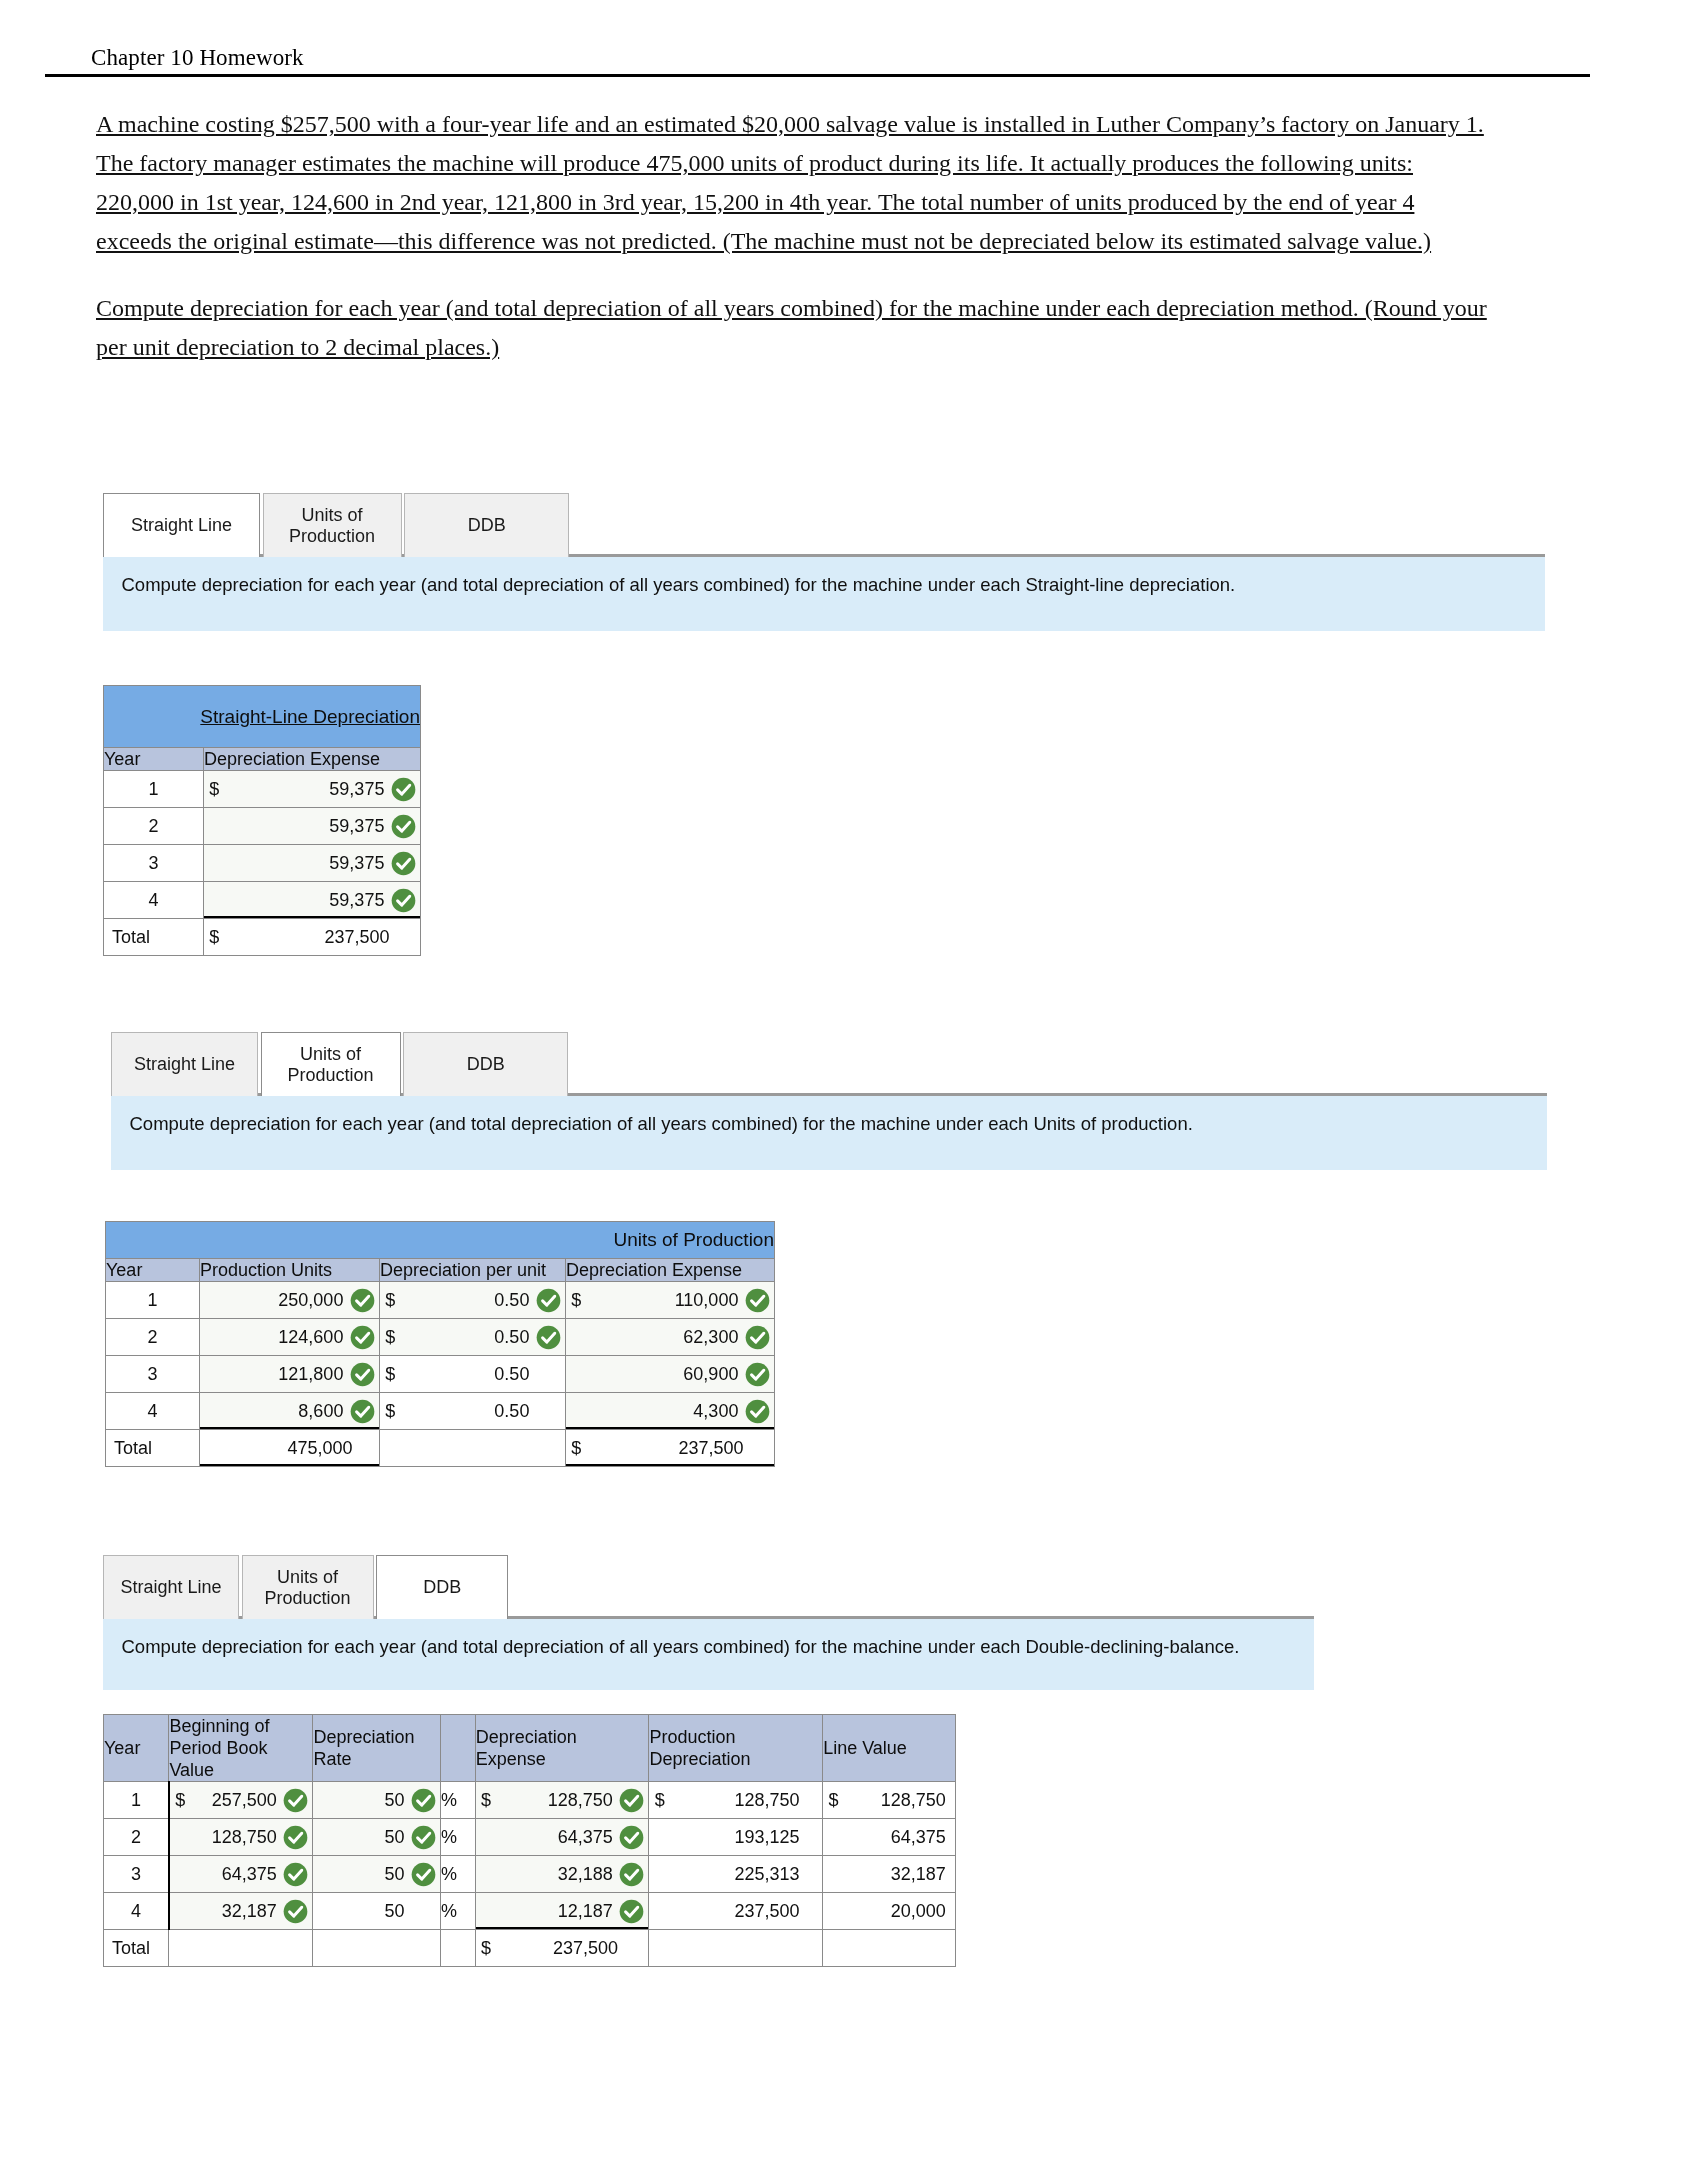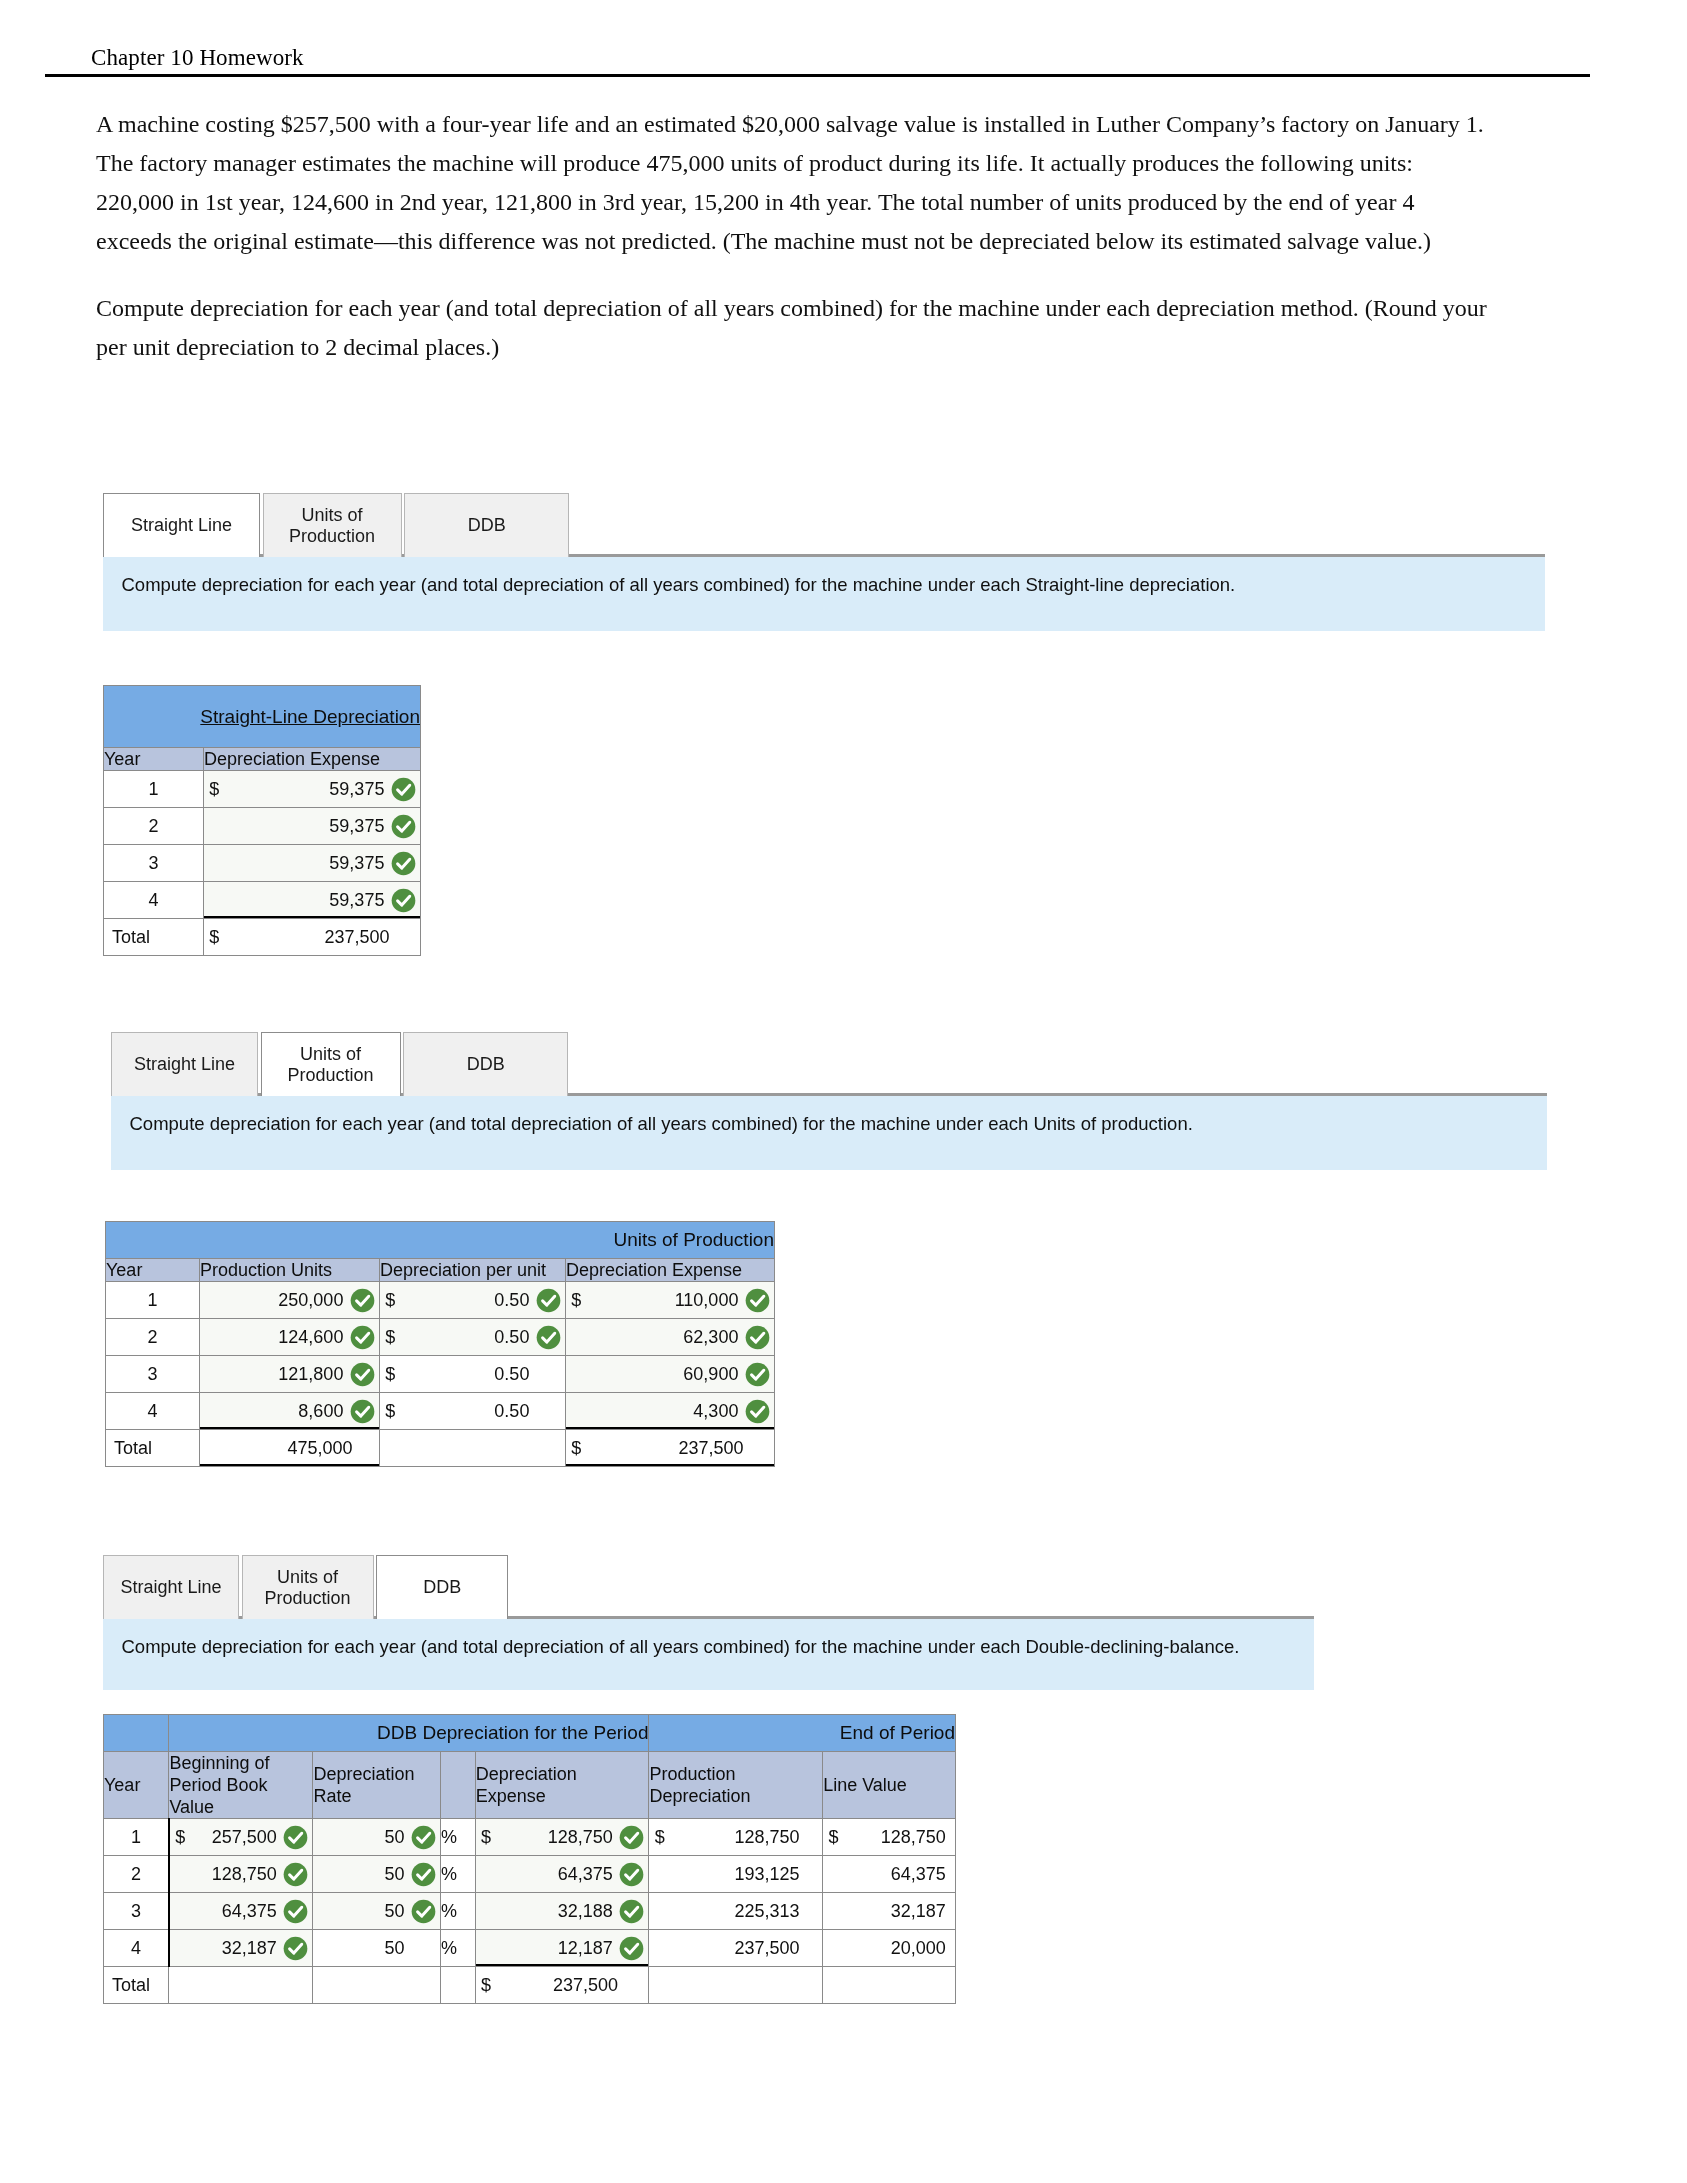--- a/index.html
+++ b/index.html
@@ -45,21 +45,21 @@
   .narrative {
     position: absolute;
     left: 96px;
     top: 105px;
     width: 1396px;
     font-family: "Liberation Serif", serif;
     font-size: 24px;
     line-height: 39px;
     color: #111111;
   }
-  .narrative p { margin: 0 0 28px 0; }
+  .narrative p { margin: 0 0 28px 0; text-decoration: underline; }
   .narrative p.tight { margin-bottom: 26.5px; }
 
   
   .tabset { position: absolute; }
 
   .tabstrip {
     position: relative;
     height: 64px;
     display: flex;
     align-items: flex-end;
@@ -514,25 +514,20 @@
       <span>DDB</span>
     </div>
   </div>
   <div class="prompt-band" style="width:1211px; height:71px;">
     <span>Compute depreciation for each year (and total depreciation of all years combined) for the machine under each Double-declining-balance.</span>
   </div>
 </div>
 
 <table class="acct" style="left:103px; top:1714px; width:853px;">
   <tbody>
-      <tr>
-    <td class="tbl-title" style="width:63px; background:#76abe4;"></td>
-    <td class="tbl-title" colspan="4">DDB Depreciation for the Period</td>
-    <td class="tbl-title" colspan="2">End of Period</td>
-  </tr>
   <tr>
     <td class="colhead" style="width:63px;">Year</td>
     <td class="colhead" style="width:140px;">Beginning of Period Book Value</td>
     <td class="colhead" style="width:124px;">Depreciation Rate</td>
     <td class="colhead" style="width:33px; border-left:none; padding:0;"></td>
     <td class="colhead" style="width:169px;">Depreciation Expense</td>
     <td class="colhead" style="width:169px;">Production Depreciation</td>
     <td class="colhead" style="width:129px;">Line Value</td>
   </tr>
 

